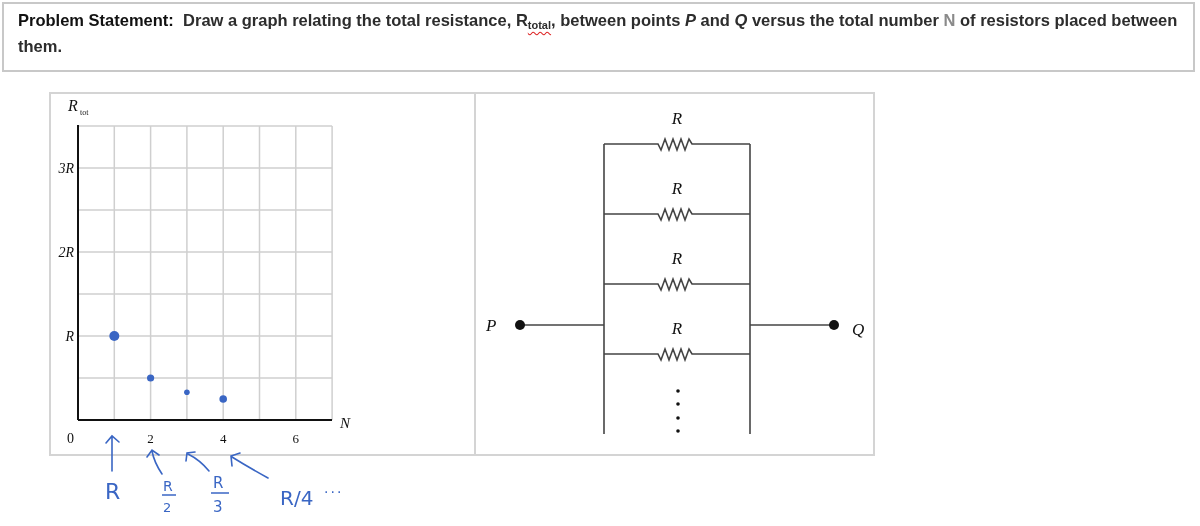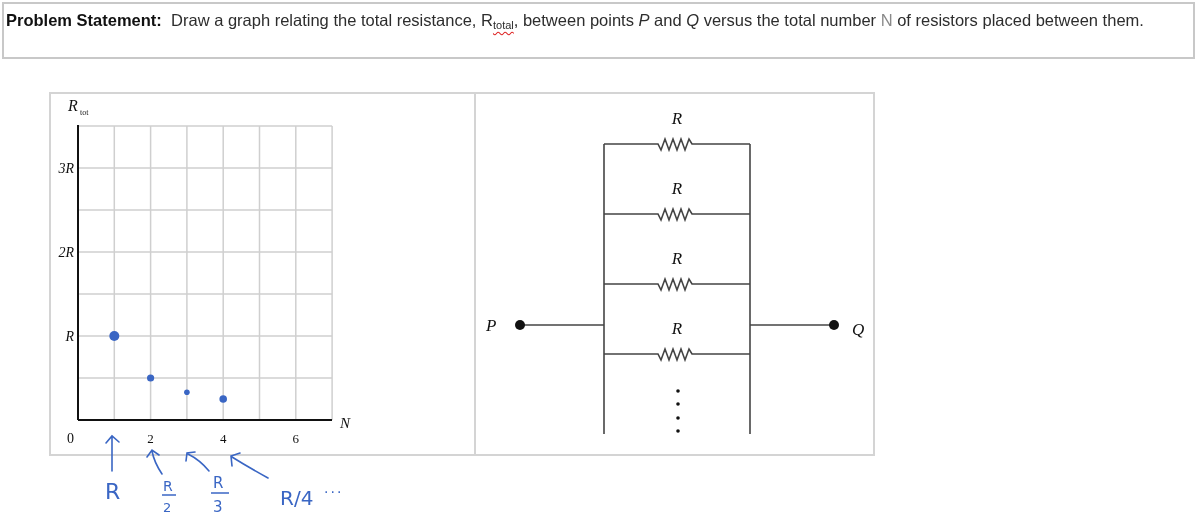--- a/index.html
+++ b/index.html
@@ -1,20 +1,20 @@
 <!DOCTYPE html>
 <html><head>
 <meta charset="utf-8">
 <style>
   html, body { margin: 0; padding: 0; background: #ffffff; }
   body { width: 1200px; height: 526px; position: relative; overflow: hidden;
          font-family: "Liberation Sans", sans-serif; }
-  .problem-box { position: absolute; left: 2px; top: 2px; width: 1193px; height: 57px;
-    border: 2px solid #c8c8c8; box-sizing: border-box; padding: 6px 0 0 2px;
-    font-size: 16.5px; line-height: 21px; color: #2d2d2d; }
+  .problem-box { position: absolute; left: 2px; top: 2px; width: 1193px; height: 70px;
+    border: 2px solid #c8c8c8; box-sizing: border-box; padding: 6px 0 0 14px;
+    font-size: 16.5px; line-height: 21px; color: #2d2d2d; font-weight: bold; }
   .problem-box b { color: #111; }
   .problem-box .it { font-style: italic; }
   .problem-box .sub { font-size: 11px; vertical-align: -3px; text-decoration: underline wavy #d22; text-underline-offset: 2px; }
   .problem-box .nvar { color: #8a8a8a; }
   .panels { position: absolute; left: 49px; top: 92px; width: 826px; height: 364px;
     border: 2px solid #d4d4d4; box-sizing: border-box; }
   .divider { position: absolute; left: 423px; top: 0; width: 2px; height: 100%; background: #d4d4d4; }
   svg { position: absolute; left: 0; top: 0; }
   .serif { font-family: "Liberation Serif", serif; }
   .hand { font-family: "DejaVu Sans", sans-serif; }

